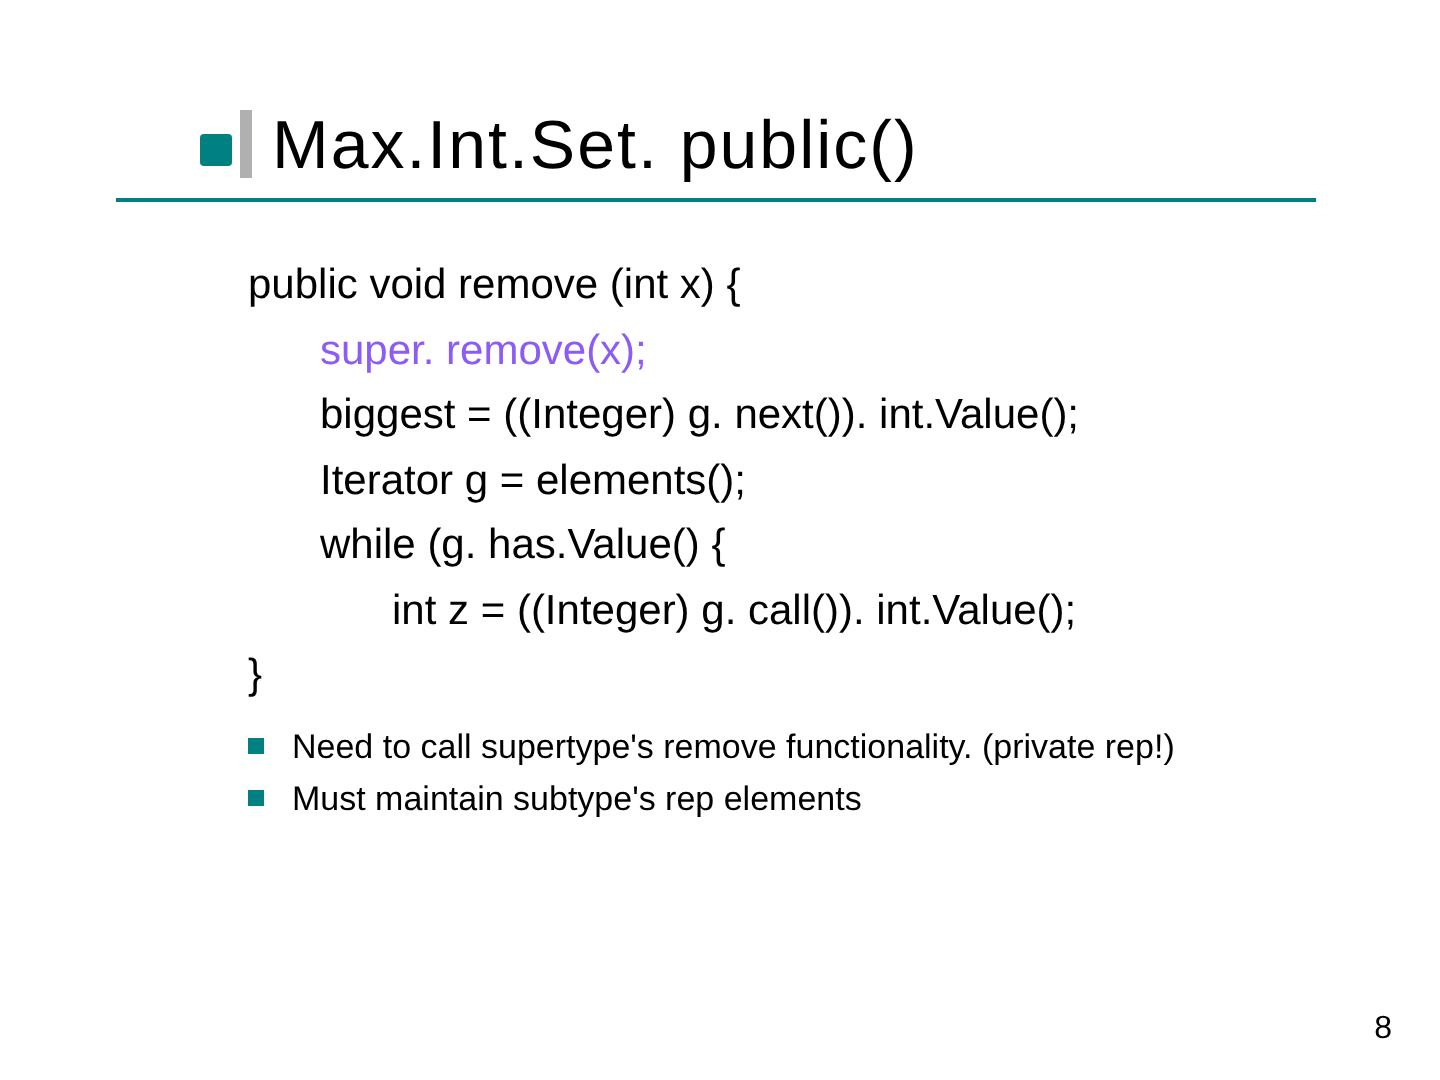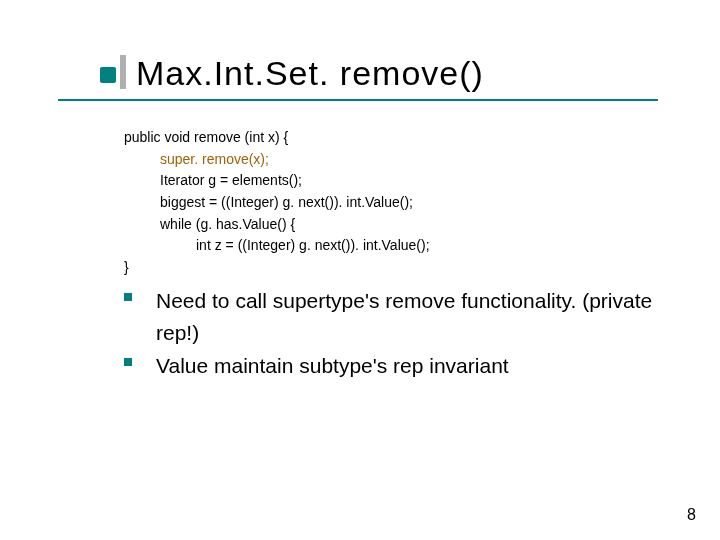--- a/index.html
+++ b/index.html
@@ -3,55 +3,55 @@
 <meta charset="utf-8">
 <style>
   html,body{margin:0;padding:0}
   body{width:720px;height:540px;background:#fff;font-family:Verdana,Geneva,sans-serif;color:#000;position:relative}
   .content{padding:54px 62px 0 100px}
   .title-row{display:flex;align-items:flex-end;gap:4px;margin-bottom:6px}
   .accent-dot{width:16px;height:16px;background:#008080;border-radius:2px;flex:0 0 auto;margin-bottom:10px}
   .accent-bar{width:6px;height:34px;background:#b0b0b0;flex:0 0 auto;margin-bottom:4px}
   h1{font-size:34px;font-weight:400;margin:0 0 0 6px;letter-spacing:1px}
   .underline{height:2px;background:#008080;margin:0 0 26px -42px;width:calc(100% + 42px)}
-  .code-block{font-size:14px;line-height:1.55;padding-left:24px}
+  .code-block{font-size:21px;line-height:1.55;padding-left:24px}
   .code-block .l1{padding-left:36px}
   .code-block .l2{padding-left:72px}
-  .blue{color:#a16207}
+  .blue{color:#8b5cf6}
   .bullets{margin-top:6px;padding-left:24px}
-  .bullets .row{display:flex;align-items:flex-start;gap:24px;font-size:21px;line-height:1.55}
+  .bullets .row{display:flex;align-items:flex-start;gap:14px;font-size:17px;line-height:1.55}
   .sq{width:8px;height:8px;background:#008080;flex:0 0 auto;margin-top:8px}
   .page-num{position:absolute;bottom:16px;right:24px;font-size:16px}
 </style>
 </head>
 <body>
 
 <div class="content">
   <div class="title-row">
     <div class="accent-dot"></div>
     <div class="accent-bar"></div>
-    <h1>Max.Int.Set. remove()</h1>
+    <h1>Max.Int.Set. public()</h1>
   </div>
   <div class="underline"></div>
 
   <div class="code-block">
     <div>public void remove (int x) {</div>
     <div class="l1 blue">super. remove(x);</div>
+    <div class="l1">biggest = ((Integer) g. next()). int.Value();</div>
     <div class="l1">Iterator g = elements();</div>
-    <div class="l1">biggest = ((Integer) g. next()). int.Value();</div>
     <div class="l1">while (g. has.Value() {</div>
-    <div class="l2">int z = ((Integer) g. next()). int.Value();</div>
+    <div class="l2">int z = ((Integer) g. call()). int.Value();</div>
     <div>}</div>
   </div>
 
   <div class="bullets">
     <div class="row">
       <div class="sq"></div>
       <div>Need to call supertype's remove functionality. (private rep!)</div>
     </div>
     <div class="row">
       <div class="sq"></div>
-      <div>Value maintain subtype's rep invariant</div>
+      <div>Must maintain subtype's rep elements</div>
     </div>
   </div>
 </div>
 
 <div class="page-num">8</div>
 
 </body></html>

